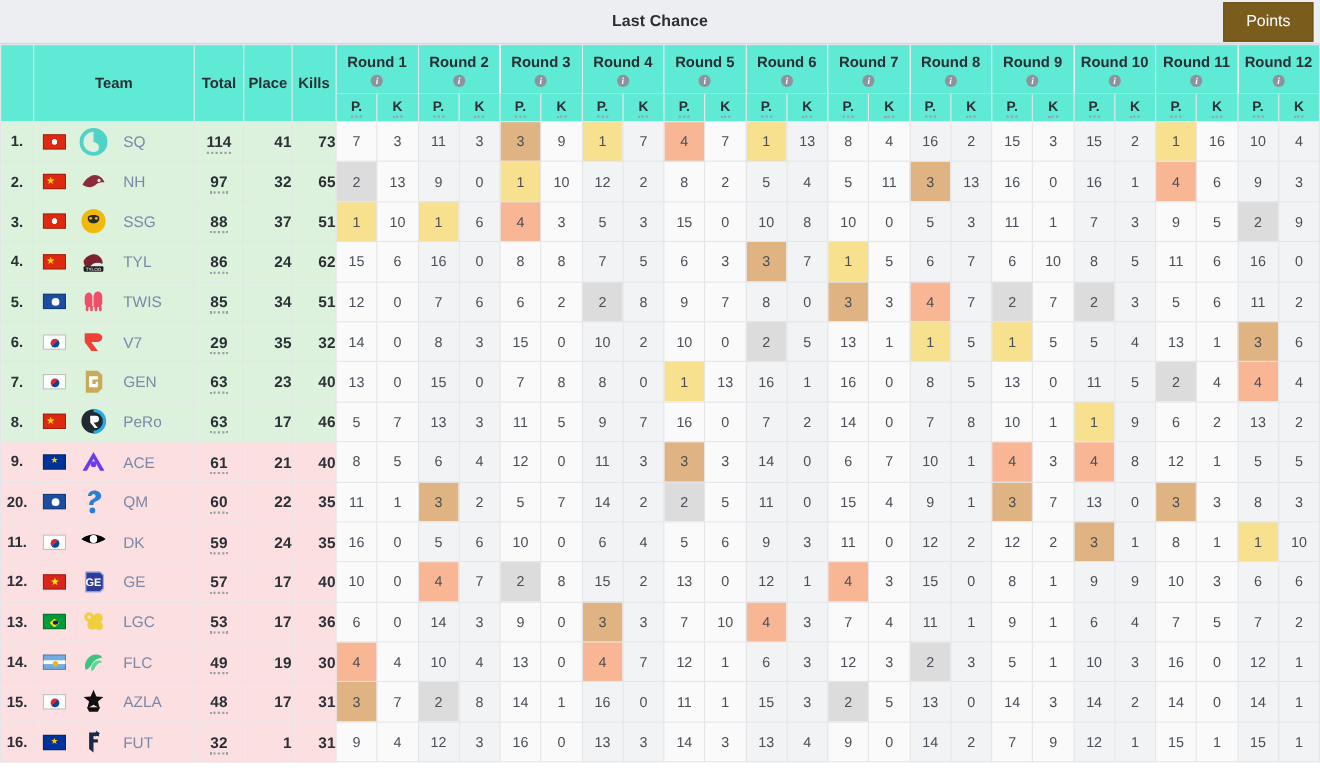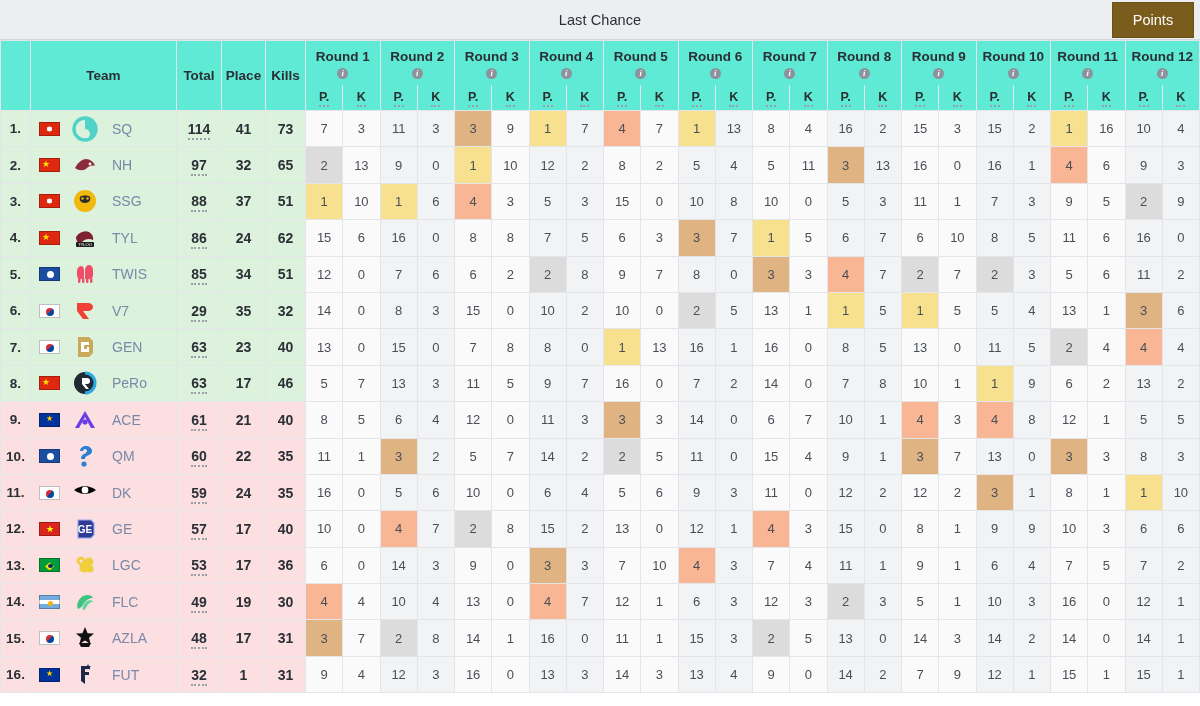--- a/index.html
+++ b/index.html
@@ -13,21 +13,21 @@
 
   
   .topbar {
     height: 40px; width: 1200px;
     background: #eceef1;
     border-bottom: 1px solid #d4d7dc;
     display: flex; align-items: center; justify-content: center;
     position: relative;
   }
   .topbar-title {
-    font-size: 14.5px; font-weight: normal; color: #2b2f36;
+    font-size: 14.5px; font-weight: bold; color: #2b2f36;
     letter-spacing: .1px;
   }
   .points-btn {
     position: absolute; right: 6px; top: 2px;
     width: 82px; height: 36px;
     background: #7a5c1c;
     color: #ffffff;
     font-size: 14.5px;
     display: flex; align-items: center; justify-content: center;
     border: 1px solid #6b5018;
@@ -120,21 +120,21 @@
     font-size: 14px;
     color: #7b88a8;
     font-weight: normal;
     white-space: nowrap;
   }
 
   td.total {
     font-weight: bold; font-size: 14px; color: #2b2f36;
   }
   td.total span { border-bottom: 2px dotted #9aa0a8; padding-bottom:1px; }
-  td.place, td.kills { font-weight: bold; font-size: 14px; color: #2b2f36; }
+  td.place, td.kills { font-weight: bold; font-size: 14px; color: #2b2f36; text-align: right; }
 
   td.num { font-size: 13px; color: #4a4f57; background: #fafafa; }
   td.num.alt { background: #f2f3f4; }
 
   
   td.p1 { background: #f7e08e !important; }
   td.p2 { background: #dcdcdc !important; }
   td.p3 { background: #dfb382 !important; }
   td.p4 { background: #f9b695 !important; }
 
@@ -601,21 +601,21 @@
           <td class="num p4">4</td>
           <td class="num">3</td>
           <td class="num alt p4">4</td>
           <td class="num alt">8</td>
           <td class="num">12</td>
           <td class="num">1</td>
           <td class="num alt">5</td>
           <td class="num alt">5</td>
         </tr>
         <tr class="row-pink">
-          <td class="rank">10.</td>
+          <td class="rank">20.</td>
           <td class="team">
             <div class="teamcell">
               <div class="flag fl-jp"></div>
               <div class="logo">
                 <svg width="26" height="26" viewBox="0 0 26 26">
                   <path d="M8 8c0-3 3-5 6-5s6 2 6 5-3 4-5 5-2 2-2 3h-4c0-3 1-4 3-5s3-2 3-3-1-2-2-2-2 1-2 2z" fill="#2a7fd4"></path>
                   <circle cx="12" cy="21" r="2.6" fill="#2a7fd4"></circle>
                 </svg>
               </div>
               <div class="tname">QM</div>

